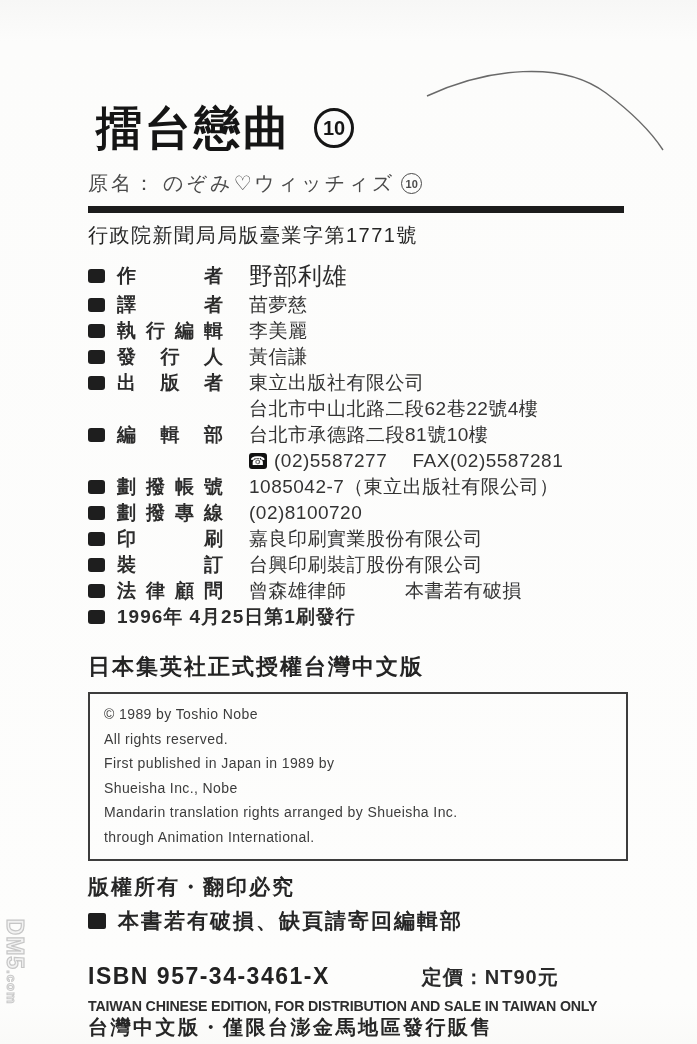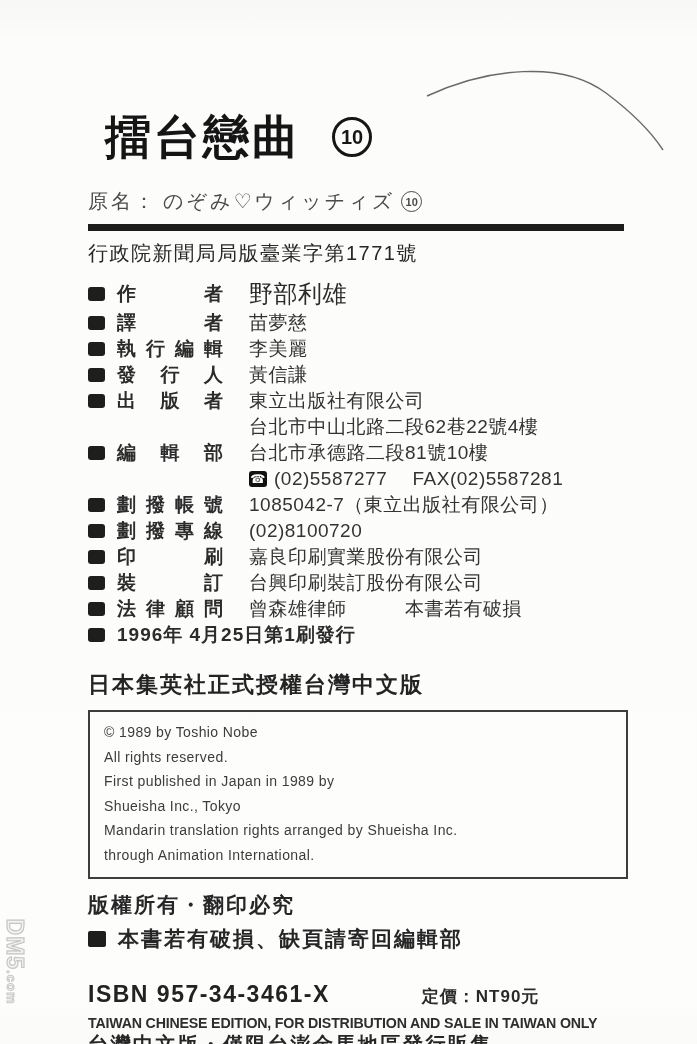--- a/index.html
+++ b/index.html
@@ -14,21 +14,21 @@
     background:linear-gradient(180deg,#f7f7f6 0%,#fcfcfb 4%,#fdfdfc 96%,#fafaf8 100%);
     color:#2e2e2e;
   }
   .content{
     position:absolute;left:88px;top:96px;width:536px;
   }
   
   .title-row{display:flex;align-items:center;gap:14px;}
   .book-title{
     font-size:46px;font-weight:bold;color:#151515;
-    letter-spacing:3px;line-height:1.05;margin:17px;
+    letter-spacing:3px;line-height:1.05;margin:8px;
   }
   .vol-circle{
     display:inline-flex;align-items:center;justify-content:center;
     width:34px;height:34px;border:3.5px solid #161616;border-radius:50%;
     font-size:20px;font-weight:bold;color:#161616;flex:0 0 auto;
   }
   .subtitle-row{
     display:flex;align-items:center;gap:6px;margin-top:10px;
     font-size:20px;color:#4a4a4a;letter-spacing:3px;
   }
@@ -81,21 +81,21 @@
   .rights-line2{
     display:flex;align-items:center;margin-top:6px;
     font-size:21px;font-weight:bold;color:#262626;letter-spacing:2px;gap:8px;
   }
   .rights-line2 .bullet{width:18px;height:16px;margin-right:4px;border-radius:2px;}
   
   .isbn-row{
     display:flex;align-items:baseline;margin-top:28px;
   }
   .isbn-num{font-size:23px;font-weight:bold;color:#222;letter-spacing:1.5px;}
-  .price{font-size:17px;font-weight:bold;color:#2a2a2a;margin-left:92px;letter-spacing:1px;}
+  .price{font-size:20px;font-weight:bold;color:#2a2a2a;margin-left:92px;letter-spacing:1px;}
   .dist-en{
     margin-top:7px;font-size:14.5px;font-weight:bold;color:#2e2e2e;
     letter-spacing:-0.2px;white-space:nowrap;transform:scaleX(0.98);transform-origin:left;
   }
   .dist-zh{
     font-size:20px;font-weight:bold;color:#262626;letter-spacing:2.5px;
   }
   
   .scan-curve{position:absolute;left:0;top:0;pointer-events:none;}
   .watermark{
@@ -204,21 +204,21 @@
           <span class="rvalue full">1996年 4月25日第1刷發行</span>
         </div>
       </div>
 
     <div class="auth-heading">日本集英社正式授權台灣中文版</div>
 
     <div class="copyright-box">
         <div class="box-line">© 1989 by Toshio Nobe</div>
         <div class="box-line">All rights reserved.</div>
         <div class="box-line">First published in Japan in 1989 by</div>
-        <div class="box-line">Shueisha Inc., Tokyo</div>
+        <div class="box-line">Shueisha Inc., Nobe</div>
         <div class="box-line">Mandarin translation rights arranged by Shueisha Inc.</div>
         <div class="box-line">through Animation International.</div>
       </div>
 
     <div class="rights-line1">版權所有・翻印必究</div>
     <div class="rights-line2">
       <span class="bullet"></span>
       <span>本書若有破損、缺頁請寄回編輯部</span>
     </div>
 

